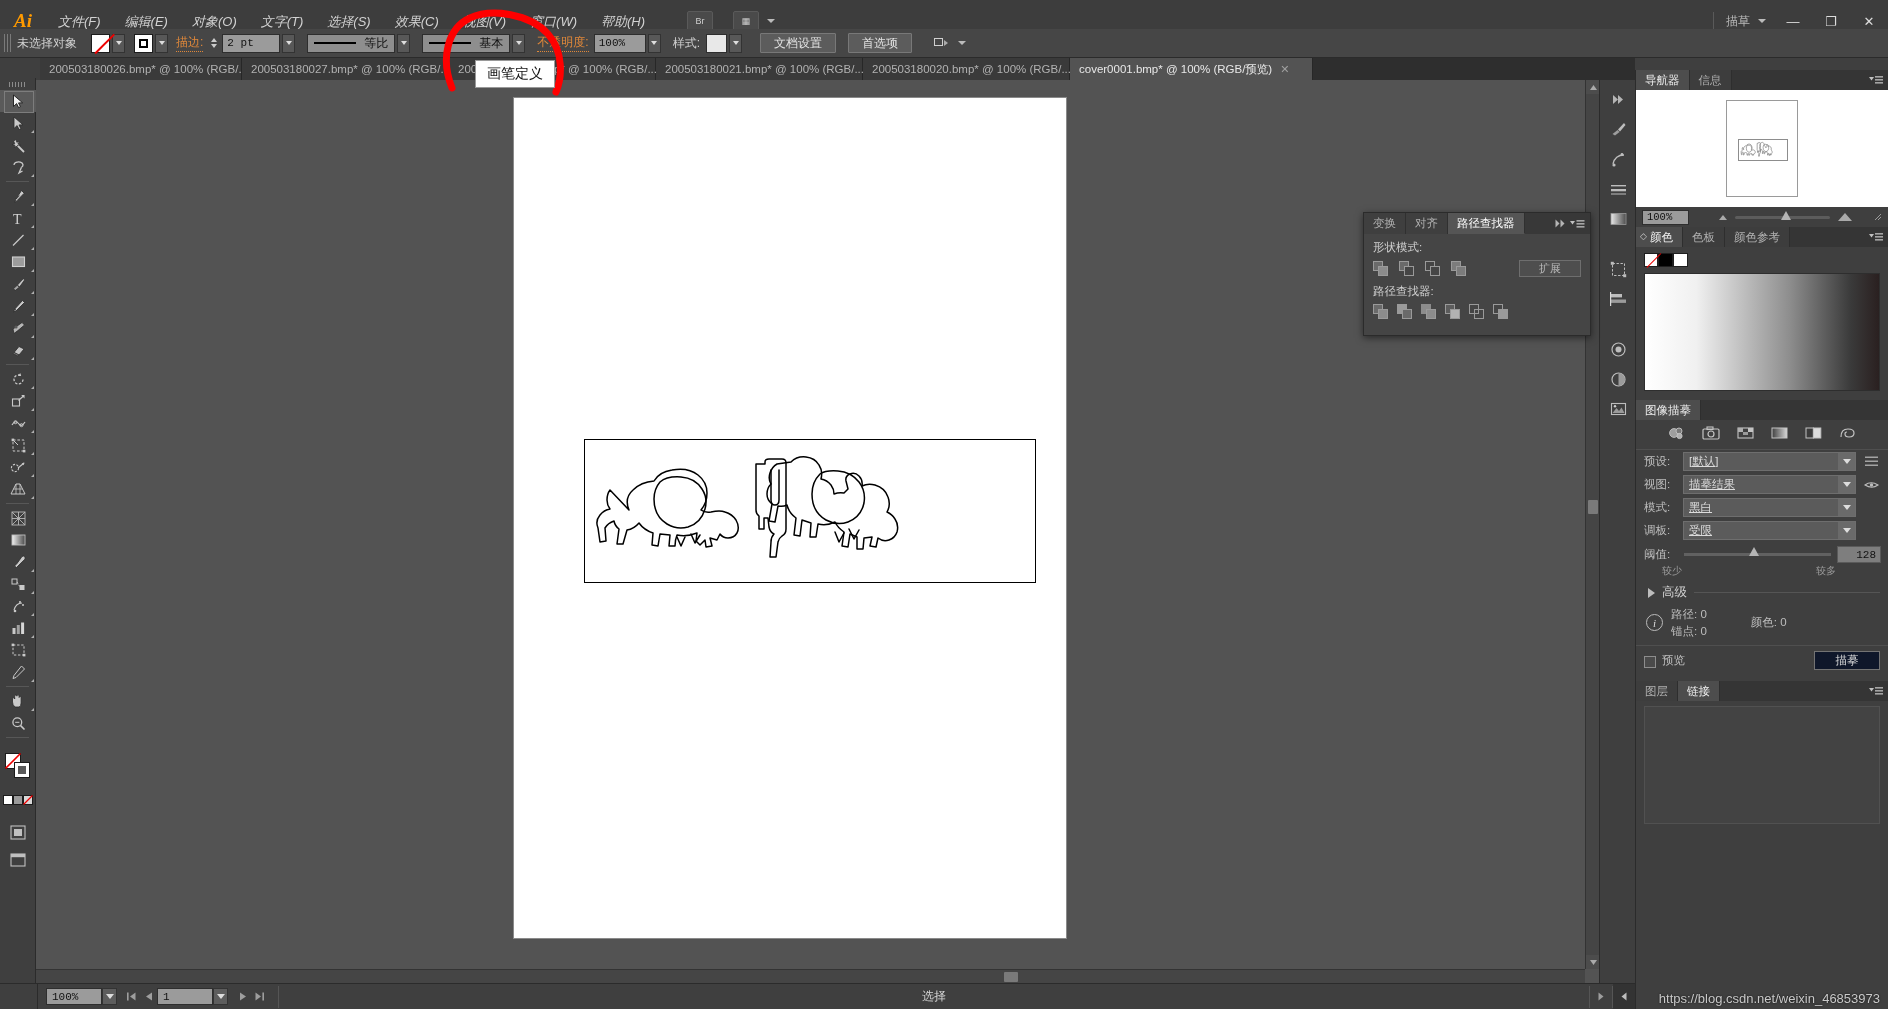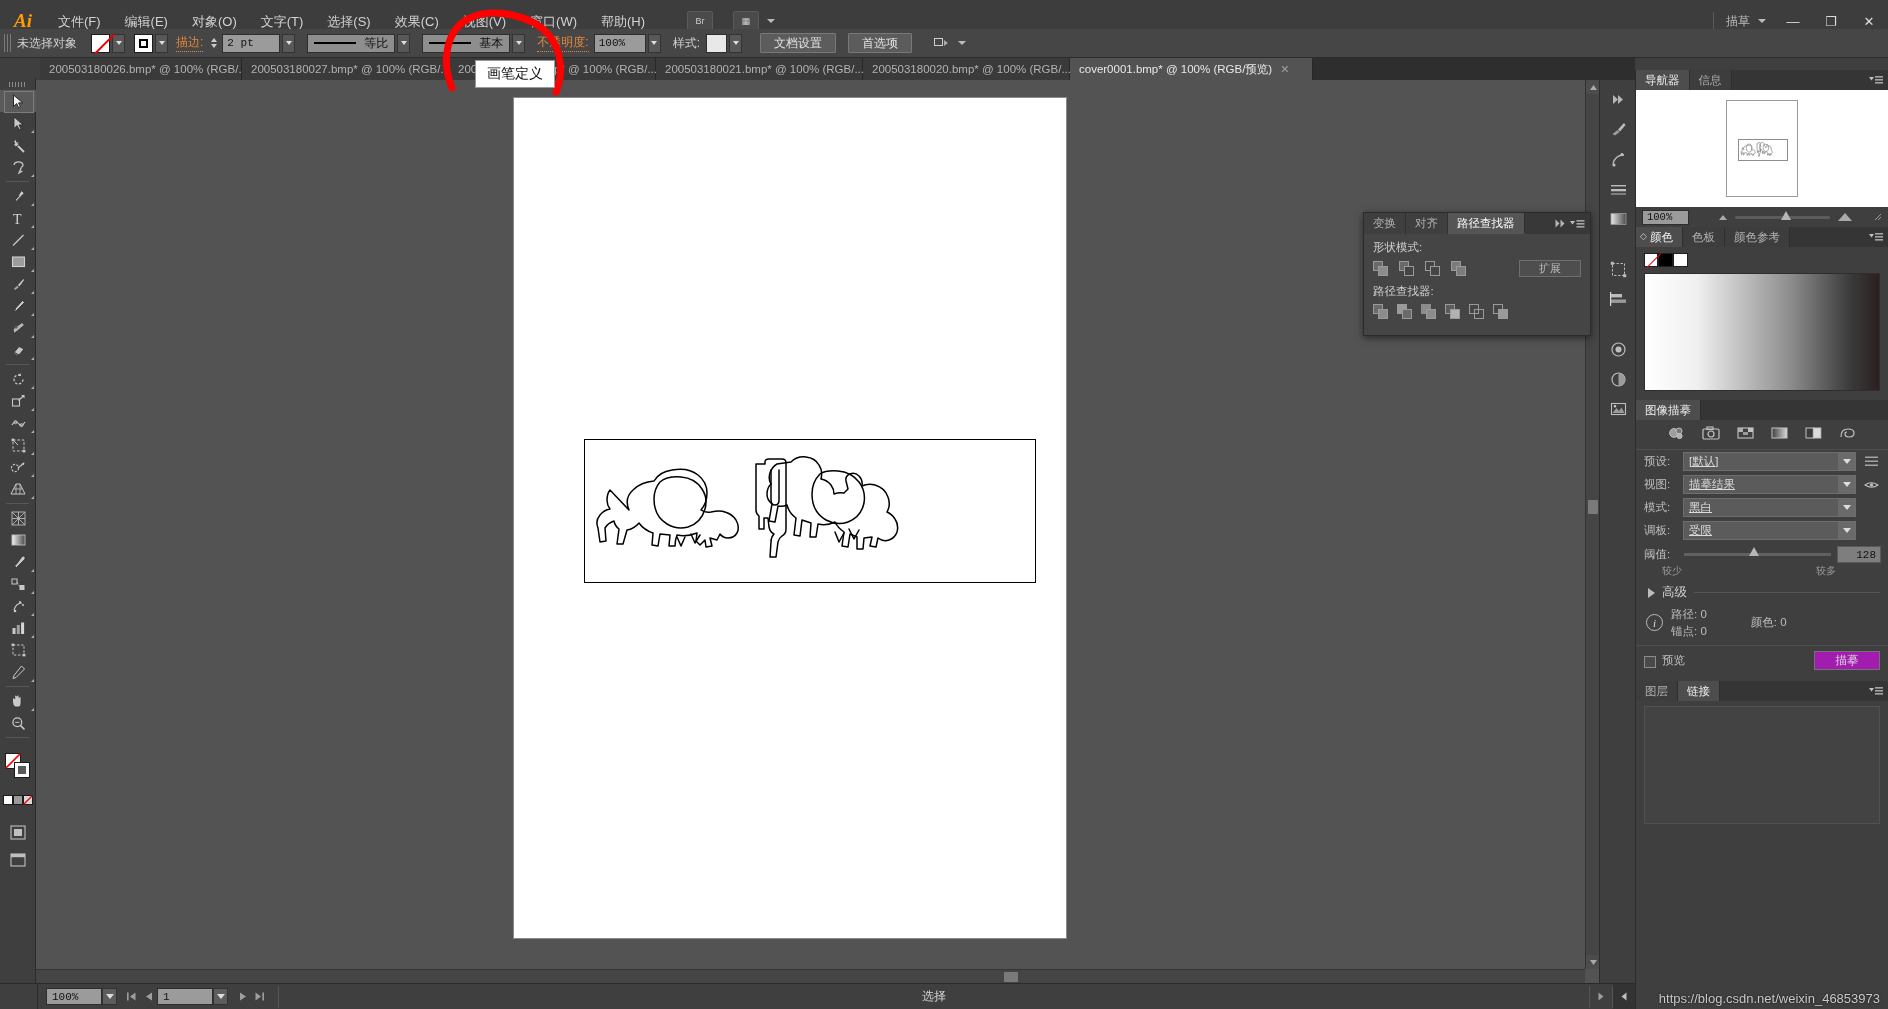--- a/index.html
+++ b/index.html
@@ -18,21 +18,21 @@
     background:#3d3d3d;display:flex;align-items:center;
     border-bottom:1px solid #2b2b2b;
   }
   .ai-logo{
     width:46px;height:29px;display:flex;align-items:center;justify-content:center;
     color:#ff9a00;font-weight:bold;font-size:19px;font-style:italic;
     font-family:"Liberation Serif", serif;
   }
   .menu-item{
     padding:0 12px;height:29px;line-height:29px;font-size:13px;color:#d2d2d2;
-    cursor:default;white-space:nowrap;
+    cursor:default;white-space:nowrap;font-style:italic;
   }
   .mb-spacer{flex:1;}
   .mb-icon{
     width:26px;height:20px;margin:0 4px;border:1px solid #5a5a5a;border-radius:2px;
     background:#4a4a4a;display:flex;align-items:center;justify-content:center;
     font-size:9px;color:#cfcfcf;
   }
   .ws-label{color:#b9b9b9;font-size:12px;padding:0 4px;}
   .tri-down{width:0;height:0;border-left:4px solid transparent;border-right:4px solid transparent;border-top:4px solid #bbb;margin:0 8px 0 4px;}
   .sep-v{width:1px;height:18px;background:#5a5a5a;margin:0 8px;}
@@ -201,21 +201,21 @@
   .thr-sub{display:flex;justify-content:space-between;padding:1px 52px 0 26px;font-size:10px;color:#9a9a9a;}
   .adv-row{display:flex;align-items:center;gap:7px;padding:6px 8px 2px 12px;}
   .tri-r{width:0;height:0;border-top:5px solid transparent;border-bottom:5px solid transparent;border-left:7px solid #bdbdbd;}
   .adv-line{flex:1;height:1px;background:#555;}
   .info-row{display:flex;align-items:center;gap:8px;padding:3px 8px 2px 10px;}
   .info-i{width:17px;height:17px;border:1.4px solid #bbb;border-radius:50%;color:#ddd;font-size:11px;
           display:flex;align-items:center;justify-content:center;font-family:"Liberation Serif",serif;font-style:italic;}
   .info-col{font-size:11.5px;color:#bdbdbd;line-height:1.45;}
   .it-foot{display:flex;align-items:center;justify-content:space-between;padding:5px 8px;border-top:1px solid #4f4f4f;margin-top:4px;}
   .ckbox{width:12px;height:12px;border:1px solid #8d8d8d;background:#4a4a4a;}
-  .btn-trace{width:66px;height:19px;background:#a21caf;border:1px solid #737373;color:#ddd;font-size:11.5px;
+  .btn-trace{width:66px;height:19px;background:#0f172a;border:1px solid #737373;color:#ddd;font-size:11.5px;
              display:flex;align-items:center;justify-content:center;}
   .layers-body{margin:5px 8px;height:118px;border:1px solid #515151;background:#434343;}
 
   
   .statusbar{
     position:absolute;left:0;bottom:0;width:1635px;height:26px;background:#3f3f3f;
     border-top:1px solid #2b2b2b;display:flex;align-items:center;
   }
   .sb-gap{width:38px;height:26px;border-right:1px solid #2b2b2b;}
   .sb-zoom{width:56px;height:17px;background:#9b9b9b;border:1px solid #2e2e2e;color:#111;font-size:11px;

